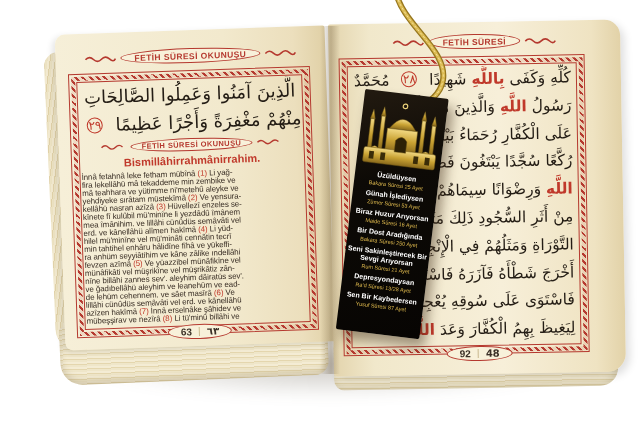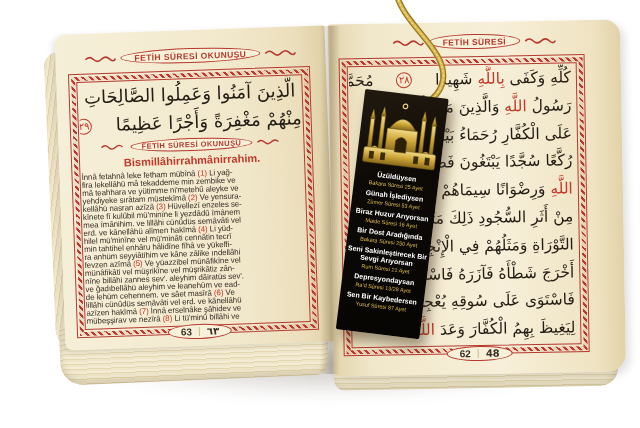--- a/index.html
+++ b/index.html
@@ -47,24 +47,24 @@
   .banner-abs{position:absolute;left:0;right:0;}
   .ribbon{display:inline-block;padding:1.5px 13px;border:1.1px solid #b5392f;border-radius:50%;
     background:#f8f1da;color:#b5392f;font-weight:800;font-size:8.5px;letter-spacing:.4px;white-space:nowrap;}
   .flourish{flex:none;}
 
   
   .ar-line{direction:rtl;text-align:center;font-family:"DejaVu Sans",sans-serif;
     font-size:18px;line-height:28px;color:#241d15;white-space:nowrap;}
   .ar-line-r{direction:rtl;text-align:right;font-family:"DejaVu Sans",sans-serif;
     font-size:15.5px;line-height:27.8px;color:#241d15;white-space:nowrap;padding-right:4px;}
-  .seg-r{color:#c0392b;}
+  .seg-r{color:#c0392b;font-weight:bold;}
   .seg-n{display:inline-flex;align-items:center;justify-content:center;width:14px;height:14px;
-    border:1.2px solid #c0392b;border-radius:50%;color:#c0392b;font-size:10px;line-height:1;
-    margin:0 18px;vertical-align:2px;}
+    border:1.2px solid #c0392b;border-radius:50%;color:#c0392b;font-size:12px;line-height:1;
+    margin:0 7px;vertical-align:2px;}
 
   .bismillah{margin-top:2px;text-align:center;font-size:11px;line-height:13px;font-weight:800;color:#c0392b;}
   .banner-mid{height:15px;margin-top:1px;}
   .banner-mid .ribbon{font-size:7.5px;padding:1px 10px;}
 
   .translit{margin-top:3px;}
   .tl-line{font-size:8px;line-height:8px;color:#3a2f26;white-space:nowrap;letter-spacing:-.1px;}
   .vnum{color:#c0392b;}
 
   
@@ -178,21 +178,21 @@
           <div class="ar-line-r"><span>رُكَّعًا سُجَّدًا يَبْتَغُونَ فَضْلًا مِنَ</span></div>
           <div class="ar-line-r"><span class="seg-r">اللَّهِ</span><span> وَرِضْوَانًا سِيمَاهُمْ فِي وُجُوهِهِمْ</span></div>
           <div class="ar-line-r"><span>مِنْ أَثَرِ السُّجُودِ ذَلِكَ مَثَلُهُمْ فِي</span></div>
           <div class="ar-line-r"><span>التَّوْرَاةِ وَمَثَلُهُمْ فِي الْإِنْجِيلِ كَزَرْعٍ</span></div>
           <div class="ar-line-r"><span>أَخْرَجَ شَطْأَهُ فَآزَرَهُ فَاسْتَغْلَظَ</span></div>
           <div class="ar-line-r"><span>فَاسْتَوَى عَلَى سُوقِهِ يُعْجِبُ الزُّرَّاعَ</span></div>
           <div class="ar-line-r"><span>لِيَغِيظَ بِهِمُ الْكُفَّارَ وَعَدَ </span><span class="seg-r">اللَّهُ</span></div>
         </div>
     </div>
     <div class="badge badge-right">
-      <span>62</span>
+      <span>92</span>
       <span class="sep"></span>
       <span class="num-ar">48</span>
     </div>
   </div>
 
   <div class="spine"></div>
 
   <svg class="tassel" width="640" height="428" viewBox="0 0 640 428">
     <path d="M396,-8 C402,24 448,50 443,80 C440,98 424,104 411,112" fill="none" stroke="#97771f" stroke-width="6" stroke-linecap="round"></path>
     <path d="M396,-8 C402,24 448,50 443,80 C440,98 424,104 411,112" fill="none" stroke="#dcbb53" stroke-width="3.4" stroke-dasharray="2.6 1.6" stroke-linecap="round"></path>

